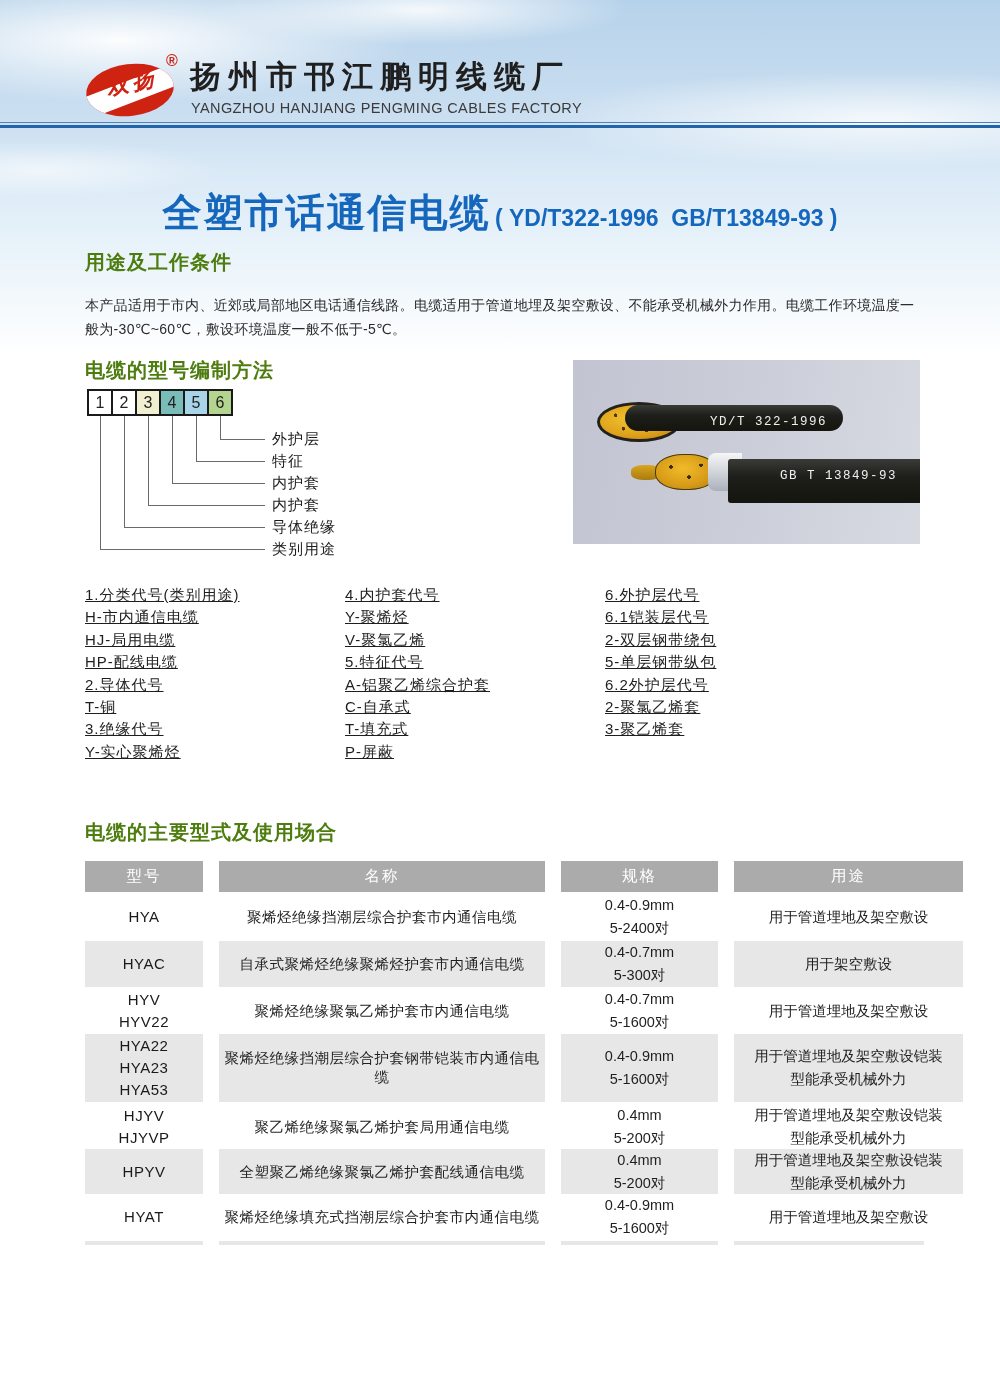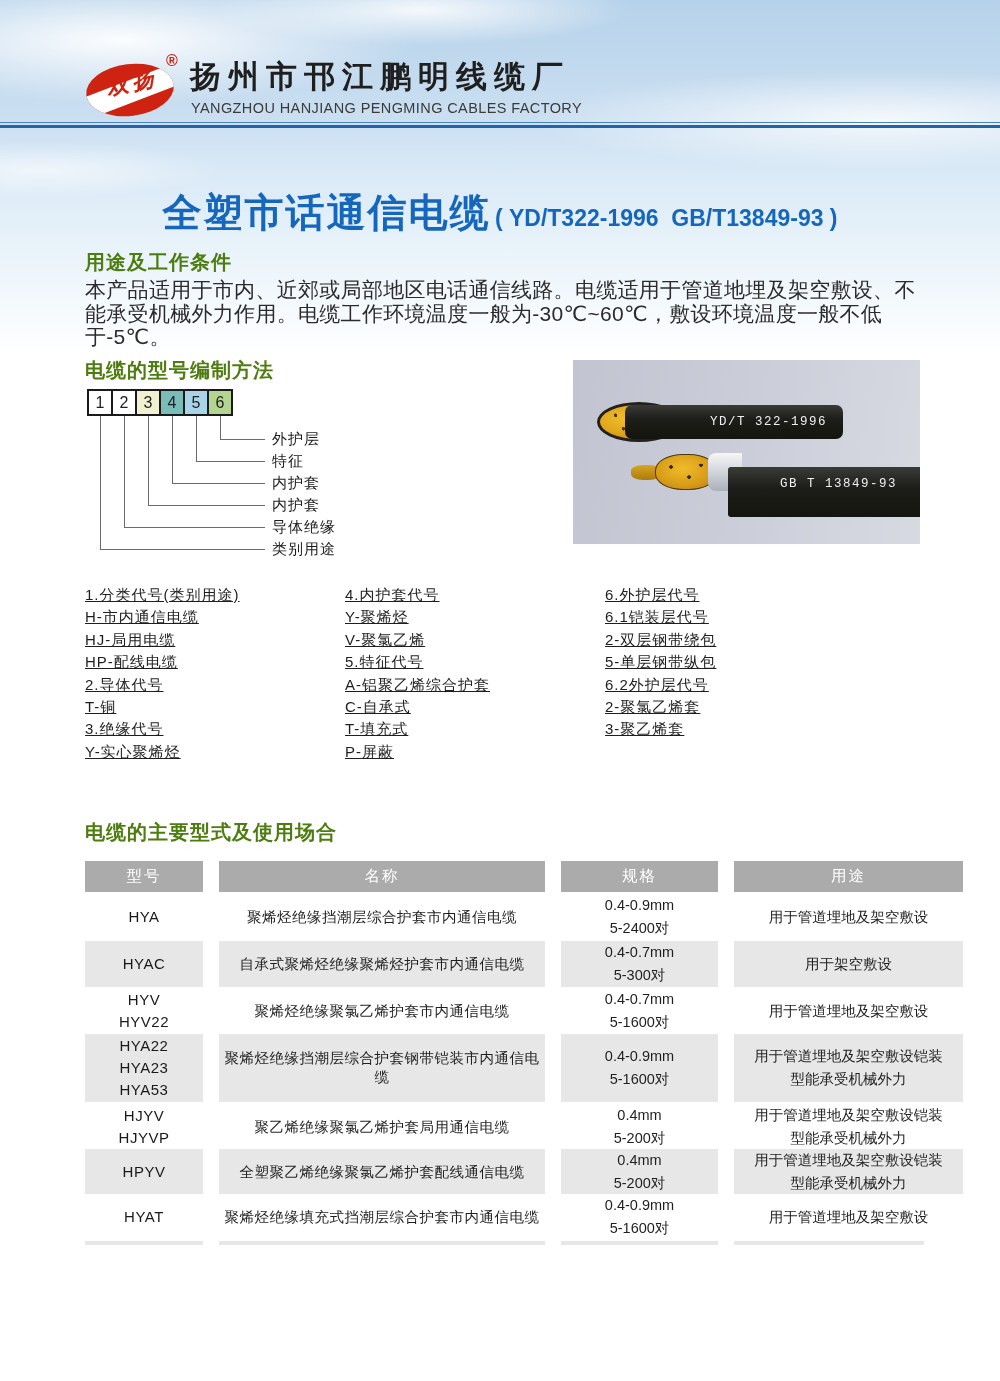--- a/index.html
+++ b/index.html
@@ -36,39 +36,39 @@
   
   .title-row { position:absolute; left:0; top:186px; width:1000px; text-align:center; color:#1467bd; }
   .title-main { font-size:39px; font-weight:bold; letter-spacing:2px; }
   .title-std { font-size:23px; font-weight:bold; white-space:pre; }
 
   
   .sec-heading { position:absolute; font-size:20px; font-weight:bold; color:#4d7c0f; letter-spacing:1px; }
   #usage-heading { left:85px; top:249px; }
   #model-heading { left:85px; top:357px; }
   #table-heading { left:85px; top:819px; }
-  .usage-body { position:absolute; left:85px; top:278px; width:842px; font-size:21px;
+  .usage-body { position:absolute; left:85px; top:294px; width:842px; font-size:14px;
     line-height:23.5px; color:#2b2b2b; letter-spacing:.3px; }
 
   
   .box-row { position:absolute; left:87px; top:389px; display:flex; }
   .nbox { width:26px; height:27px; border:2px solid #1a1a1a; margin-left:-2px;
     display:flex; align-items:center; justify-content:center; font-size:16px; color:#222; background:#fff; }
   .nbox:first-child { margin-left:0; }
   .vline,.hline { position:absolute; background:#6a6a6a; }
   .vline { width:1px; }
   .hline { height:1px; }
   .callout-label { position:absolute; left:272px; font-size:15px; color:#1c1c1c; letter-spacing:1px; }
 
   
   .photo { position:absolute; left:573px; top:360px; width:347px; height:184px;
     background:linear-gradient(100deg,#c2c5d1 0%,#cbced9 50%,#d8dae2 100%); overflow:hidden; }
   .cable-band { position:absolute; background:linear-gradient(#3a3a36,#1e1e1a 40%,#15150f); }
-  .cable1 { left:52px; top:45px; width:218px; height:34px; border-radius:7px; }
-  .cable2 { left:155px; top:107px; width:195px; height:50px; border-radius:3px; }
+  .cable1 { left:52px; top:45px; width:218px; height:26px; border-radius:14px; }
+  .cable2 { left:155px; top:99px; width:195px; height:44px; border-radius:3px; }
   .cable-label { position:absolute; color:#efefef; font-size:12.5px; letter-spacing:1.5px;
     font-family:"Liberation Mono","DejaVu Sans Mono",monospace; top:10px; }
   .cable1 .cable-label { left:85px; }
   .cable2 .cable-label { left:52px; }
   .cable-oval { position:absolute; left:24px; top:42px; width:84px; height:40px; border-radius:50%;
     border:3px solid #23211c;
     background:
       radial-gradient(circle 3px at 20% 30%, #4a3608 0 55%, transparent 60%),
       radial-gradient(circle 3px at 45% 60%, #4a3608 0 55%, transparent 60%),
       radial-gradient(circle 3px at 70% 35%, #4a3608 0 55%, transparent 60%),

